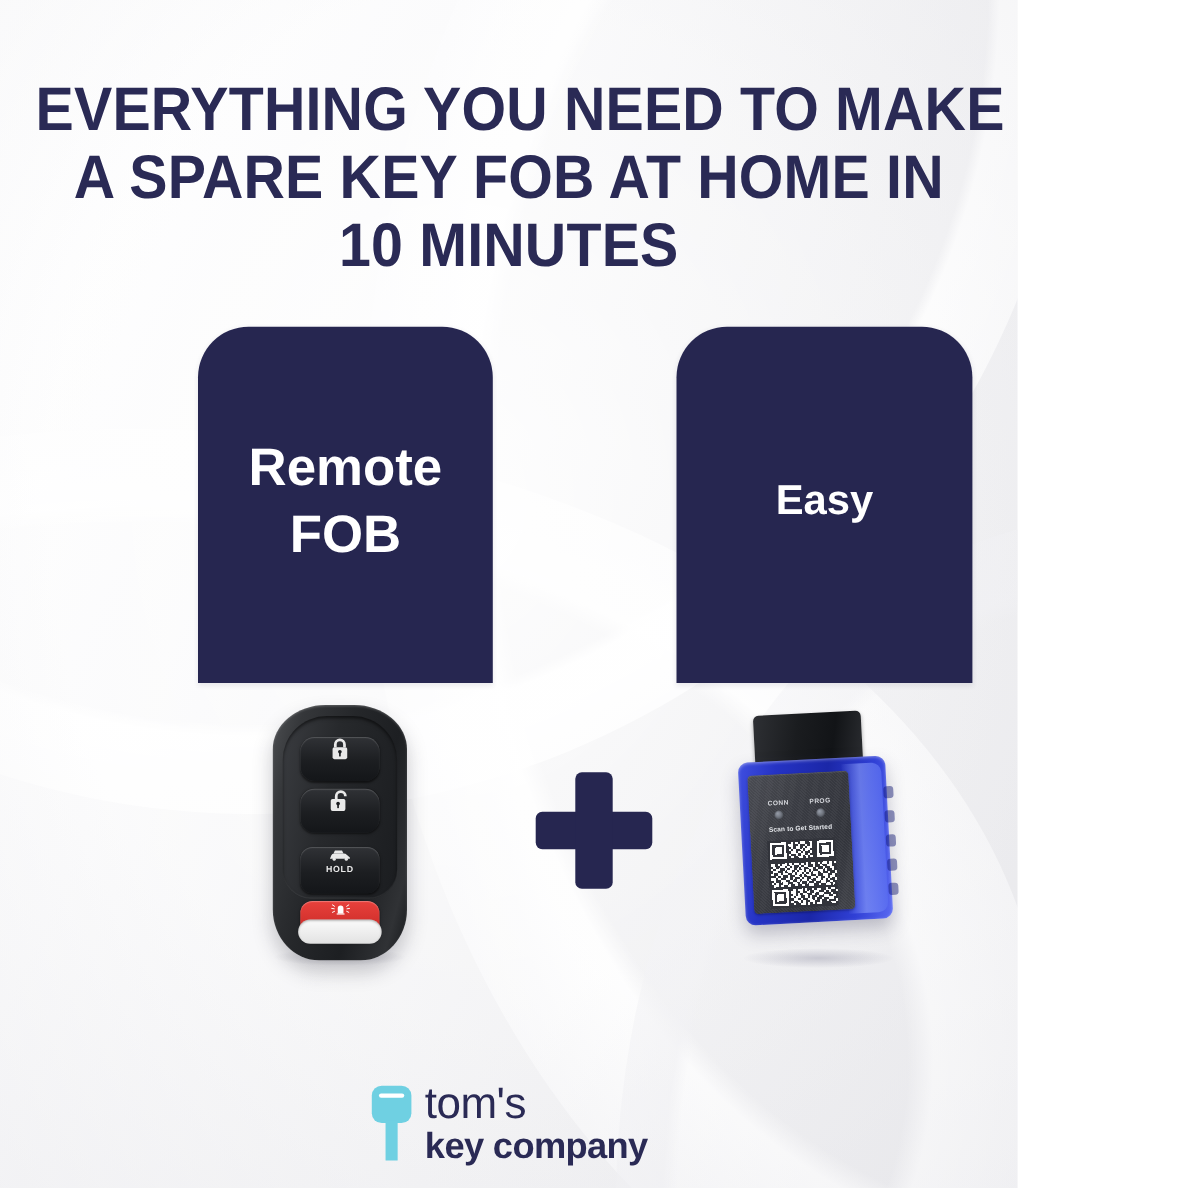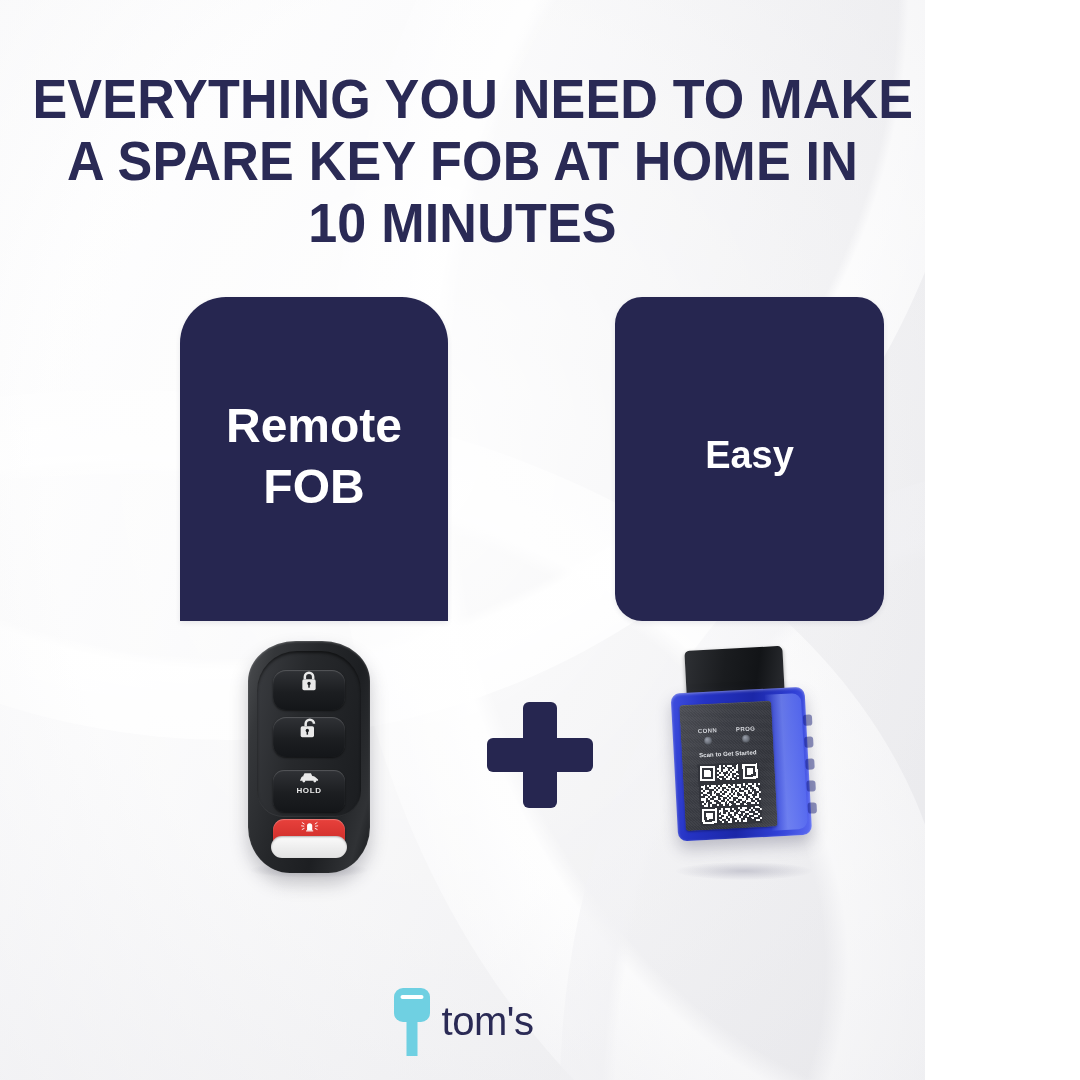--- a/index.html
+++ b/index.html
@@ -80,21 +80,21 @@
     border-radius: 46px 46px 0 0;
     box-shadow: 0 2px 5px rgba(60,60,90,0.10);
     display: flex;
     align-items: center;
     justify-content: center;
     color: #ffffff;
     text-align: center;
     font-weight: 700;
   }
   .card-left  { left: 180px; top: 297px; width: 268px; height: 324px; }
-  .card-right { left: 615px; top: 297px; width: 269px; height: 324px; border-radius: 27px; }
+  .card-right { left: 615px; top: 297px; width: 269px; height: 324px; }
   .card-text { padding-bottom: 6px; }
   .card-left .card-text  { font-size: 48px; line-height: 1.28; }
   .card-right .card-text { font-size: 38px; line-height: 1.42; }
   .card-text span { display: block; white-space: nowrap; }
 
   
   .plus {
     position: absolute;
     left: 487px; top: 702px;
     width: 106px; height: 106px;
@@ -607,16 +607,17 @@
   </div>
 
   <div class="logo">
     <svg class="logo-key" viewBox="0 0 40 72">
       <rect x="2" y="2" width="36" height="34" rx="9" fill="#6fd0e2"></rect>
       <rect x="8.5" y="9" width="23" height="4" rx="2" fill="#ffffff"></rect>
       <rect x="14.5" y="34" width="11" height="36" fill="#6fd0e2"></rect>
     </svg>
     <div class="logo-words">
       <span class="logo-toms">tom's</span>
+      <span class="logo-kc">key company</span>
     </div>
   </div>
 
 </div>
 
 </body></html>

